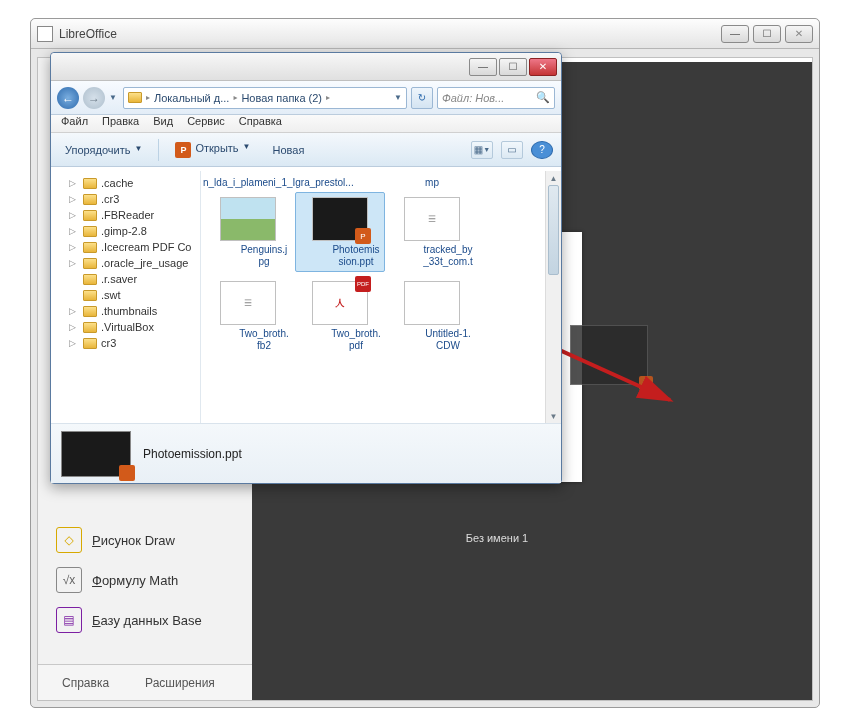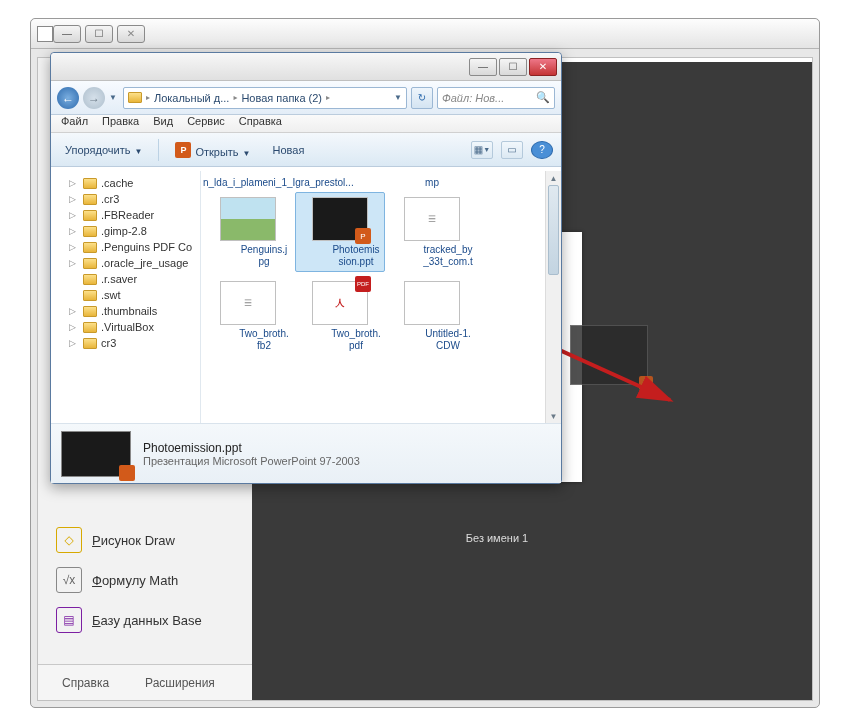--- a/index.html
+++ b/index.html
@@ -48,21 +48,21 @@
 .nav-chev { font-size: 8px; color: #4a6a8a; margin-right: 2px; }
 .addressbar { flex: 1; height: 22px; background: #fff; border: 1px solid #9bb7d4; border-radius: 2px; display: flex; align-items: center; padding: 0 4px; gap: 4px; }
 .addressbar .seg { display: flex; align-items: center; gap: 3px; }
 .addressbar .sep { color: #888; font-size: 8px; }
 .refresh-btn { width: 22px; height: 22px; border: 1px solid #9bb7d4; background: linear-gradient(#eef5fc,#d4e4f2); border-radius: 2px; display: flex; align-items: center; justify-content: center; color: #2d6aad; font-size: 10px; }
 .searchbox { width: 118px; height: 22px; background: #fff; border: 1px solid #9bb7d4; border-radius: 2px; display: flex; align-items: center; padding: 0 4px; font-style: italic; color: #888; font-size: 11px; }
 .searchbox .sico { margin-left: auto; color: #2d6aad; font-style: normal; }
 
 .ex-menu { height: 18px; border-bottom: 1px solid #d0d0d0; display: flex; gap: 14px; padding: 0 10px; font-size: 11px; color: #333; background: linear-gradient(#fafafa,#efefef); }
 .ex-toolbar { height: 34px; background: linear-gradient(#f4f8fc,#dbe9f4); border-bottom: 1px solid #bcd; display: flex; align-items: center; gap: 10px; padding: 0 8px; font-size: 11px; color: #2b4a6f; }
-.tb-btn { display: flex; align-items: flex-end; gap: 4px; padding: 3px 6px; border-radius: 2px; }
+.tb-btn { display: flex; align-items: flex-start; gap: 4px; padding: 3px 6px; border-radius: 2px; }
 .tb-btn .dd { font-size: 8px; }
 .tb-sep { width: 1px; height: 22px; background: #bcd2e4; }
 .tb-right { margin-left: auto; display: flex; align-items: center; gap: 8px; }
 .tb-iconbtn { width: 22px; height: 18px; border: 1px solid #b4c9db; background: linear-gradient(#f1f7fc,#dce9f3); border-radius: 2px; display: flex; align-items: center; justify-content: center; font-size: 10px; color: #4a6a8a; }
 .ppt-ico-sm { width: 16px; height: 16px; background: #d25a1a; border-radius: 2px; color: #fff; font-size: 9px; display: flex; align-items: center; justify-content: center; font-weight: bold; }
 
 .ex-body { position: absolute; top: 118px; left: 0; right: 0; bottom: 60px; display: flex; }
 .ex-tree { width: 150px; border-right: 1px solid #e0e8ef; overflow: hidden; padding: 4px 0; }
 .tree-row { display: flex; align-items: center; gap: 4px; padding: 2px 0 2px 18px; font-size: 11px; color: #333; white-space: nowrap; }
 .tree-exp { width: 10px; color: #888; font-size: 9px; }
@@ -93,20 +93,21 @@
 .det-text { font-size: 11px; }
 .det-text .fn { color: #222; font-size: 12px; }
 .det-text .ft { color: #666; }
 </style>
 </head>
 <body>
 
 <div class="lo-window">
   <div class="lo-titlebar">
     <span class="lo-doc-icon"></span>
+    <span class="title">LibreOffice</span>
     <div class="lo-winbtns">
       <div class="lo-winbtn">—</div>
       <div class="lo-winbtn">☐</div>
       <div class="lo-winbtn close">✕</div>
     </div>
   </div>
   <div class="lo-content">
     <div class="lo-left">
       <div class="lo-start-items">
         <div class="lo-start-item">
@@ -218,21 +219,21 @@
           <span>.FBReader</span>
         </div>
       <div class="tree-row">
           <span class="tree-exp">▷</span>
           <span class="folder-ico"></span>
           <span>.gimp-2.8</span>
         </div>
       <div class="tree-row">
           <span class="tree-exp">▷</span>
           <span class="folder-ico"></span>
-          <span>.Penguins PDF Co</span>
+          <span>.Icecream PDF Co</span>
         </div>
       <div class="tree-row">
           <span class="tree-exp">▷</span>
           <span class="folder-ico"></span>
           <span>.oracle_jre_usage</span>
         </div>
       <div class="tree-row">
           <span class="tree-exp"></span>
           <span class="folder-ico"></span>
           <span>.r.saver</span>
@@ -301,16 +302,15 @@
       <div class="arr up">▲</div>
       <div class="thumb"></div>
       <div class="arr dn">▼</div>
     </div>
   </div>
 
   <div class="ex-details">
     <div class="det-thumb"></div>
     <div class="det-text">
       <div class="fn">Photoemission.ppt</div>
-      <div class="ft">Презентация Microsoft PowerPoint 97-2003</div>
     </div>
   </div>
 </div>
 
 </body></html>

